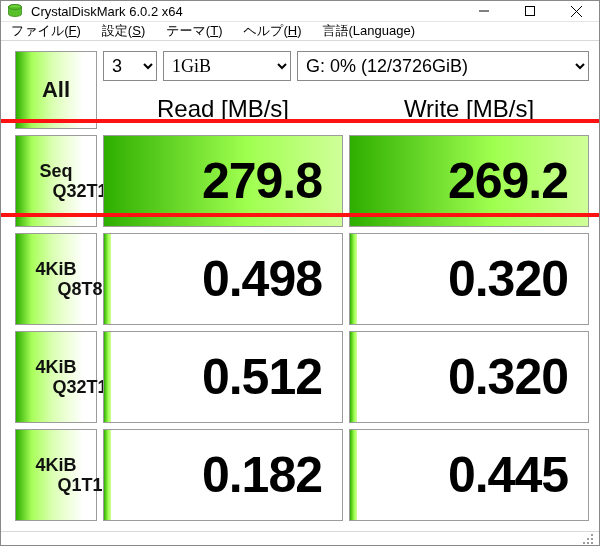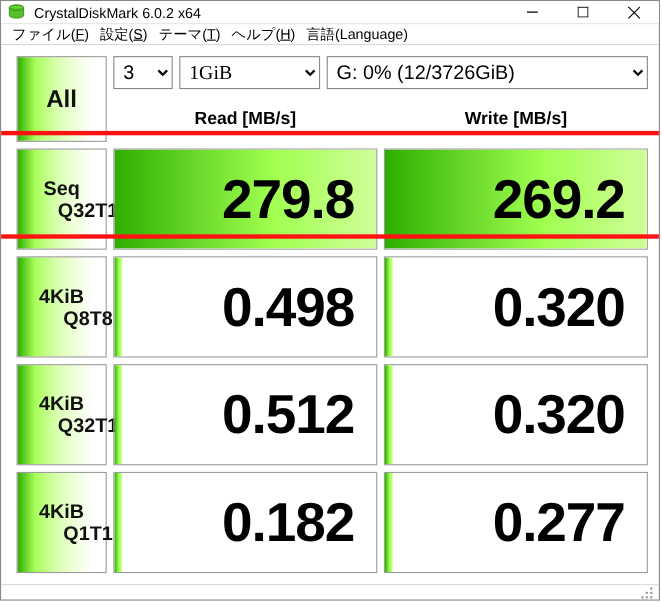--- a/index.html
+++ b/index.html
@@ -32,21 +32,21 @@
     width: 46px; height: 100%;
     display: flex; align-items: center; justify-content: center;
     color: #000;
   }
   .winbtn svg { stroke: #000; }
 
   .menubar {
     height: 24px;
     display: flex;
     align-items: center;
-    gap: 2px;
+    gap: 13px;
     padding: 0 6px;
     border-bottom: 1px solid #d9d9d9;
     font-size: 13px;
   }
   .menubar .mi { padding: 0 4px; white-space: nowrap; }
   .menubar .mi u { text-decoration: underline; }
 
   .content {
     flex: 1;
     padding: 10px 14px 10px 14px;
@@ -78,21 +78,21 @@
     height: 30px;
     background: #fff;
     padding: 0 4px;
   }
   .sel-runs   { width: 54px; }
   .sel-size   { width: 128px; font-family: Liberation Serif, serif; }
   .sel-drive  { flex: 1; }
 
   .head {
     display: flex; align-items: center; justify-content: center;
-    font-size: 16px; font-weight: 700;
+    font-size: 24px; font-weight: 400;
   }
   .head-read  { grid-column: 2; grid-row: 2; }
   .head-write { grid-column: 3; grid-row: 2; }
 
   .valbox {
     border: 1px solid #9c9c9c;
     display: flex; align-items: center; justify-content: flex-end;
     padding-right: 20px;
     font-size: 50px;
     font-weight: 800;
@@ -224,21 +224,21 @@
   <div class="tbtn" style="grid-column:1;grid-row:6">
     <div class="l1">4KiB</div>
     <div class="l2">Q1T1</div>
   </div>
   <div class="valbox" style="grid-column:2;grid-row:6">
     <div class="fill" style="width:3%"></div>
       <span>0.182</span>
   </div>
   <div class="valbox" style="grid-column:3;grid-row:6">
     <div class="fill" style="width:3%"></div>
-      <span>0.277</span>
+      <span>0.445</span>
   </div>
 
   <div class="highlight" style="left:-10px; right:-10px; top:78px; height:98px;"></div>
 </div>
 
 <div class="statusbar">
   <span class="grip">
     <svg width="14" height="14">
       <g fill="#9b9b9b">
         <rect x="10" y="2" width="2" height="2"></rect>

